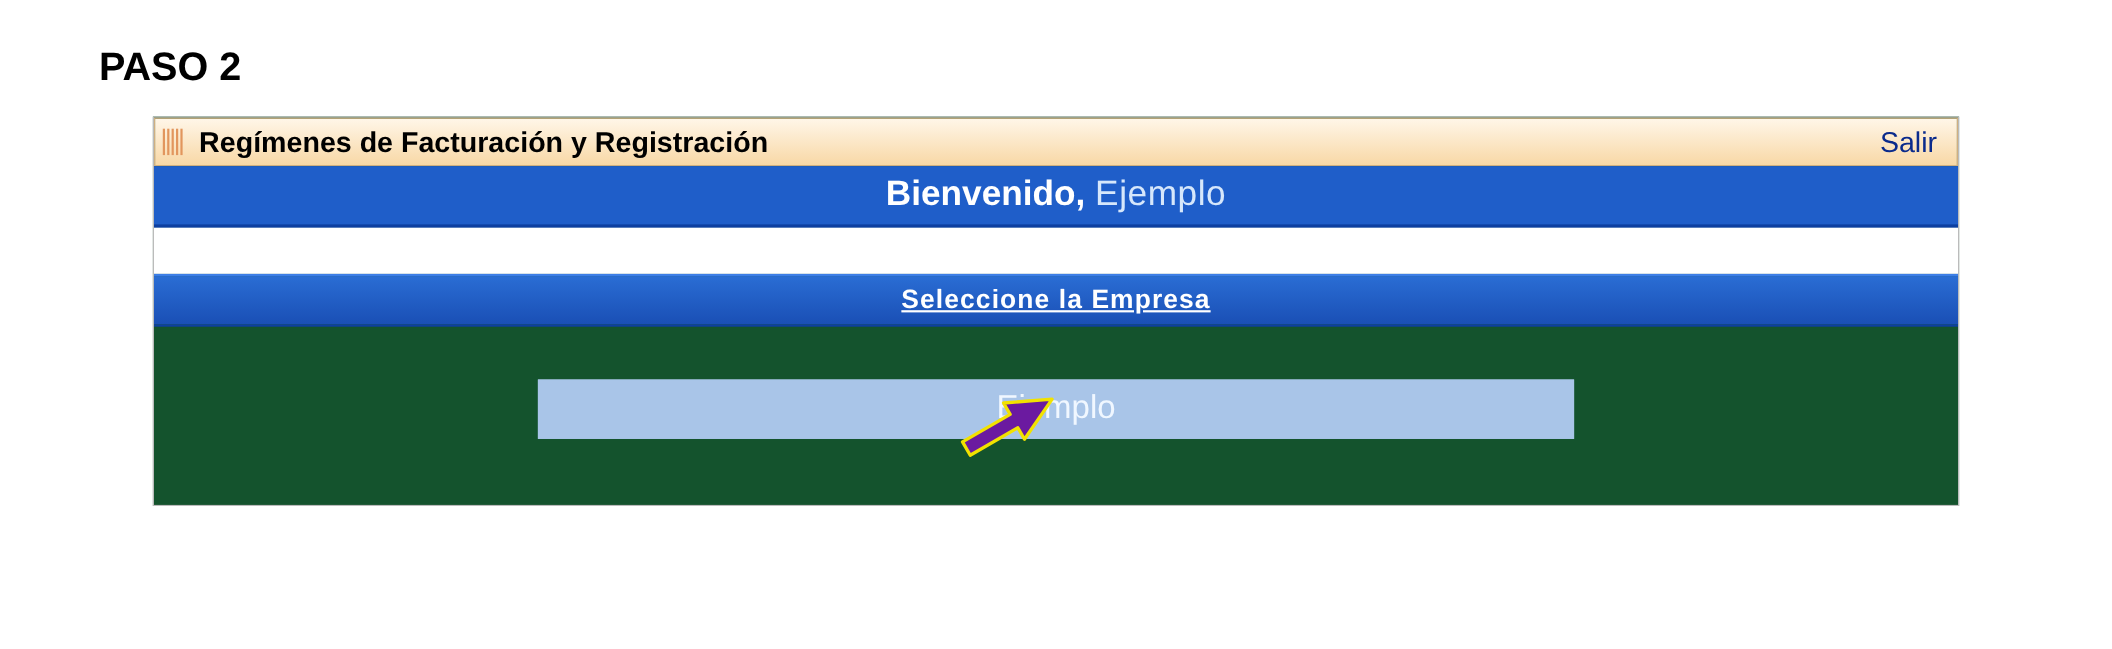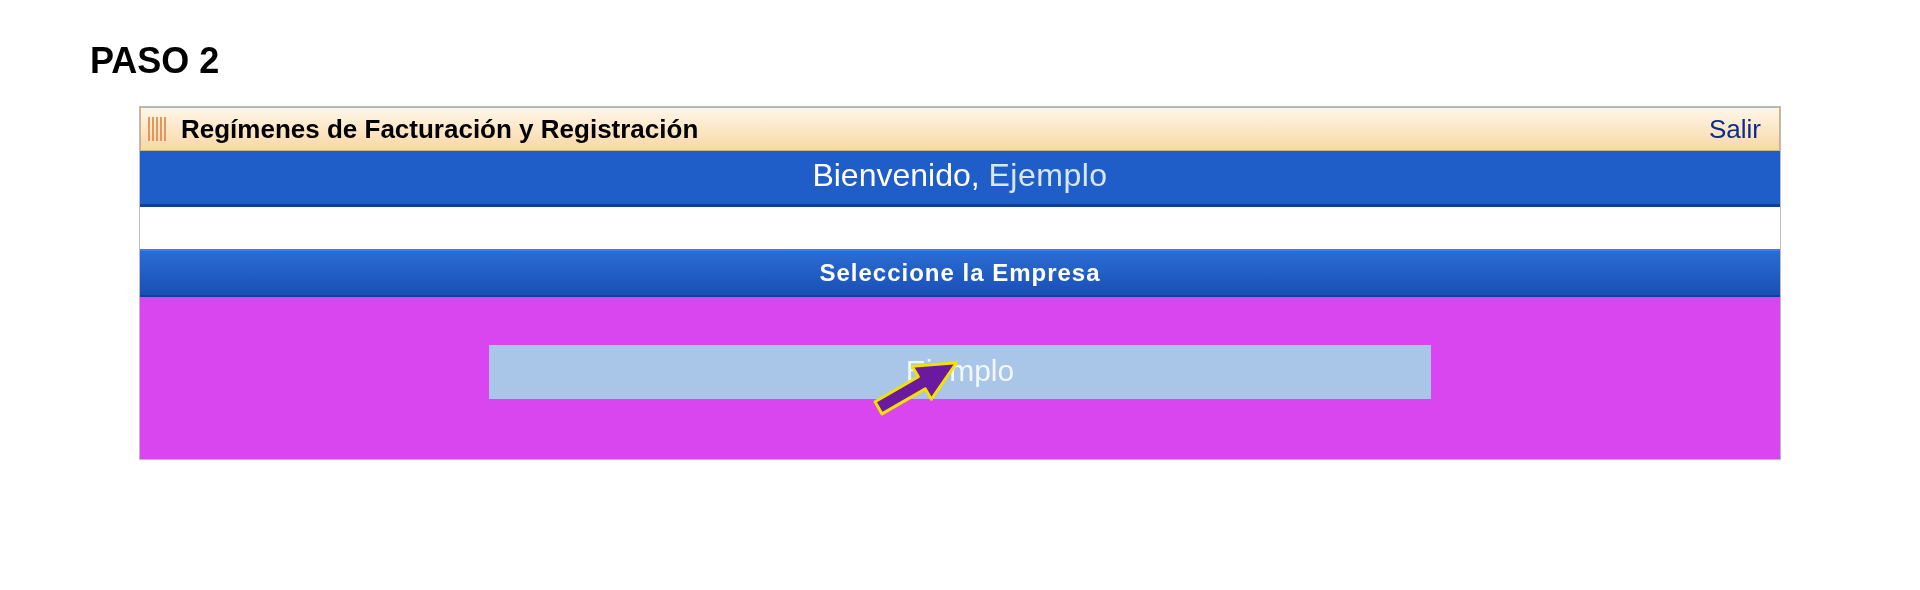--- a/index.html
+++ b/index.html
@@ -23,21 +23,21 @@
     font-size: 32px;
     line-height: 1.4;
     text-align: justify;
     margin: 0 0 40px 0;
   }
 
   .app-window {
     width: 1640px;
     margin: 14px auto;
     border: 1px solid #bbb;
-    background: #d946ef;
+    background: #14532d;
   }
 
   .titlebar {
     display: flex;
     align-items: center;
     height: 42px;
     background: linear-gradient(to bottom, #fff6e8 0%, #f8d8a6 100%);
     border: 1px solid #d0b080;
     font-family: Verdana, Arial, sans-serif;
   }
@@ -70,36 +70,37 @@
 
   .welcome-bar {
     background: #1f5ec9;
     color: #fff;
     font-size: 32px;
     text-align: center;
     padding: 6px 0 10px 0;
     border-bottom: 3px solid #0d3fa0;
     font-family: Verdana, Arial, sans-serif;
   }
-  .welcome-bar .greet { font-weight: normal; }
+  .welcome-bar .greet { font-weight: bold; }
   .welcome-bar .user { color: #d6e7fb; font-weight: normal; letter-spacing: 0.5px; }
 
   .gap { height: 42px; background: #fff; }
 
   .select-bar {
     background: linear-gradient(to bottom, #2a6dd4 0%, #1a4fb5 100%);
     color: #fff;
     font-weight: bold;
     font-size: 24px;
     letter-spacing: 1px;
     text-align: center;
     padding: 8px 0;
     border-top: 2px solid #3d7ee6;
     border-bottom: 2px solid #0d3fa0;
     font-family: Verdana, Arial, sans-serif;
+    text-decoration: underline;
   }
 
   .company-area {
     padding: 48px 0 60px 0;
     text-align: center;
     position: relative;
   }
 
   .company-button {
     display: inline-block;

